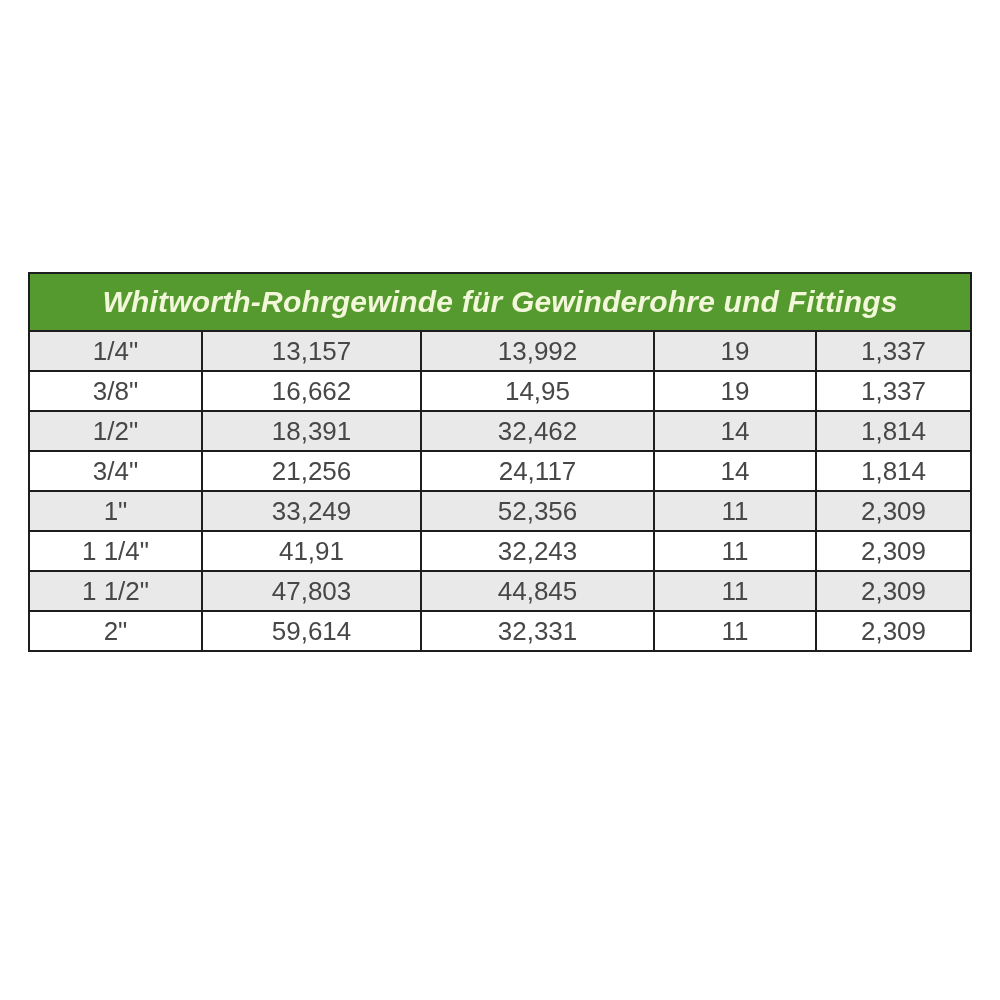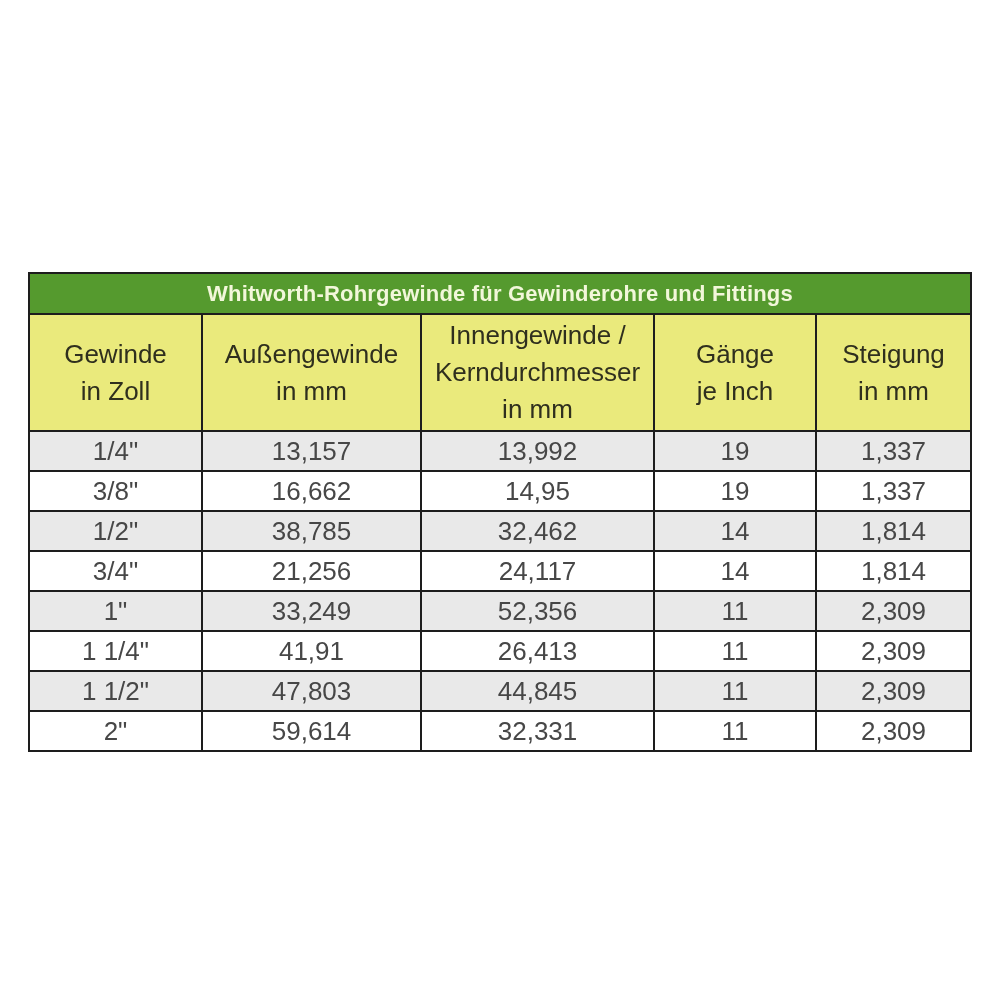--- a/index.html
+++ b/index.html
@@ -37,24 +37,25 @@
   table.thread-table th,
   table.thread-table td {
     border: 2px solid var(--border);
     text-align: center;
     vertical-align: middle;
     padding: 0;
   }
   th.title-cell {
     background: var(--title-bg);
     color: var(--title-text);
-    font-size: 22px;
+    font-size: 30px;
     font-weight: bold;
-    height: 41px;
+    height: 58px;
     letter-spacing: 0.2px;
+    font-style: italic;
   }
   th.col-header {
     background: var(--header-bg);
     color: var(--header-text);
     font-size: 26px;
     font-weight: normal;
     line-height: 37px;
     height: 117px;
     white-space: pre-line;
   }
@@ -77,52 +78,39 @@
       <col style="width:173px">
       <col style="width:219px">
       <col style="width:233px">
       <col style="width:162px">
       <col style="width:155px">
     </colgroup>
     <thead>
       <tr>
         <th class="title-cell" colspan="5">Whitworth-Rohrgewinde für Gewinderohre und Fittings</th>
       </tr>
-      <tr>
-        <th class="col-header">Gewinde
-in Zoll</th>
-        <th class="col-header">Außengewinde
-in mm</th>
-        <th class="col-header">Innengewinde /
-Kerndurchmesser
-in mm</th>
-        <th class="col-header">Gänge
-je Inch</th>
-        <th class="col-header">Steigung
-in mm</th>
-      </tr>
     </thead>
     <tbody>
         <tr class="alt">
           <td class="cell">1/4"</td>
           <td class="cell">13,157</td>
           <td class="cell">13,992</td>
           <td class="cell">19</td>
           <td class="cell">1,337</td>
         </tr>
         <tr>
           <td class="cell">3/8"</td>
           <td class="cell">16,662</td>
           <td class="cell">14,95</td>
           <td class="cell">19</td>
           <td class="cell">1,337</td>
         </tr>
         <tr class="alt">
           <td class="cell">1/2"</td>
-          <td class="cell">38,785</td>
+          <td class="cell">18,391</td>
           <td class="cell">32,462</td>
           <td class="cell">14</td>
           <td class="cell">1,814</td>
         </tr>
         <tr>
           <td class="cell">3/4"</td>
           <td class="cell">21,256</td>
           <td class="cell">24,117</td>
           <td class="cell">14</td>
           <td class="cell">1,814</td>
@@ -130,21 +118,21 @@
         <tr class="alt">
           <td class="cell">1"</td>
           <td class="cell">33,249</td>
           <td class="cell">52,356</td>
           <td class="cell">11</td>
           <td class="cell">2,309</td>
         </tr>
         <tr>
           <td class="cell">1 1/4"</td>
           <td class="cell">41,91</td>
-          <td class="cell">26,413</td>
+          <td class="cell">32,243</td>
           <td class="cell">11</td>
           <td class="cell">2,309</td>
         </tr>
         <tr class="alt">
           <td class="cell">1 1/2"</td>
           <td class="cell">47,803</td>
           <td class="cell">44,845</td>
           <td class="cell">11</td>
           <td class="cell">2,309</td>
         </tr>

